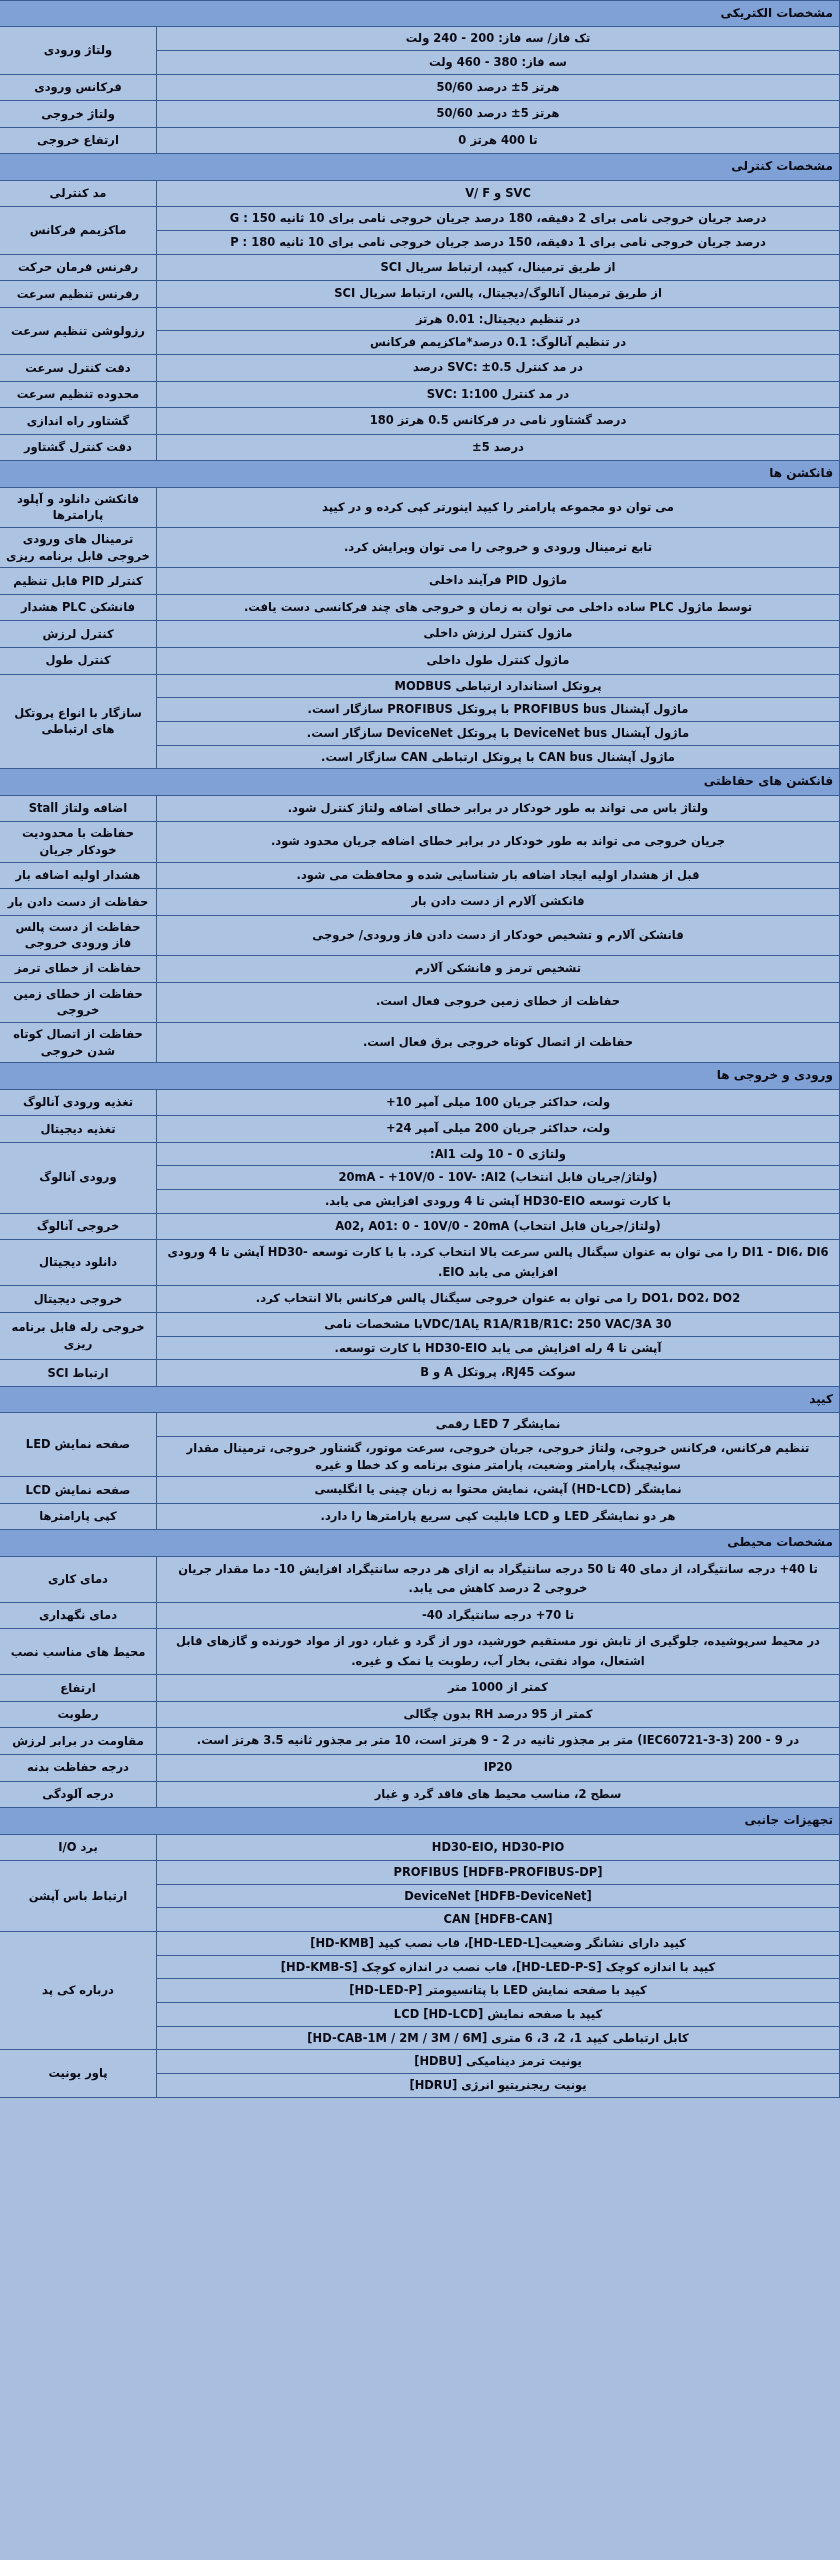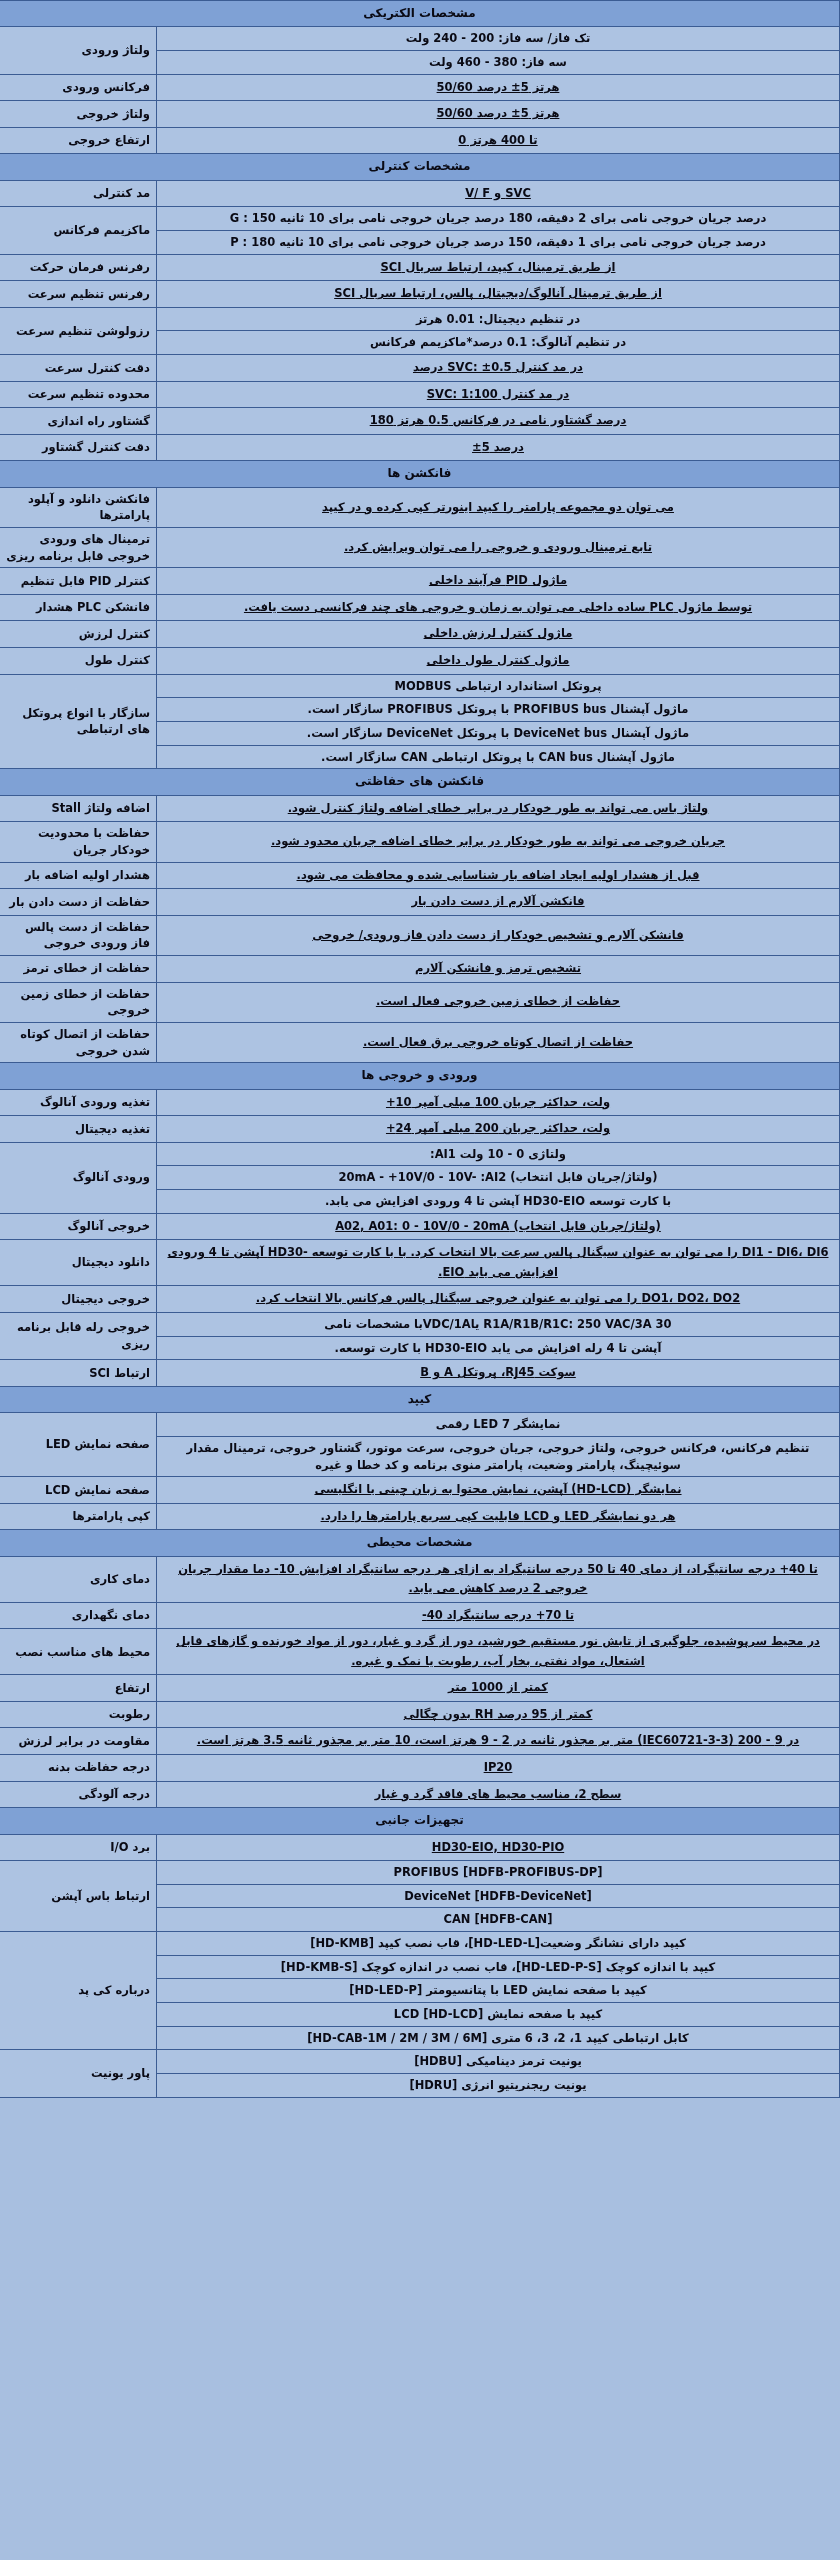--- a/index.html
+++ b/index.html
@@ -29,36 +29,36 @@
     font-size:11.5px;
     line-height:1.45;
     background:#adc3e2;
   }
   
   col.c-val{width:683px;}
   col.c-lbl{width:157px;}
 
   td.label{
     background:#7d9fd4;
+    text-align:center;
     font-size:11.5px;
     color:#080813;
     padding:4px 4px;
   }
   td.value{
     background:#b2c6e4;
     text-align:center;
     font-size:11.5px;
   }
   td.value.multiline{
     line-height:1.7;
-    text-decoration:underline;
   }
   tr.section td{
     background:#7fa1d5;
-    text-align:center;
+    text-align:right;
     font-size:12px;
     font-weight:bold;
     color:#0a0a14;
     padding:4px 6px;
     border:1px solid #3b5c93;
   }
 </style>
 </head>
 <body>
 

